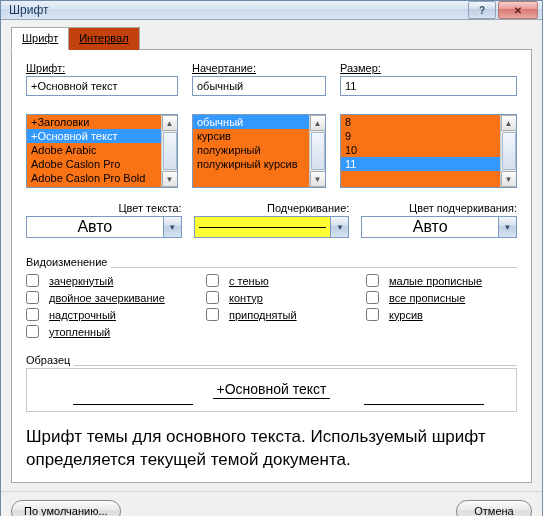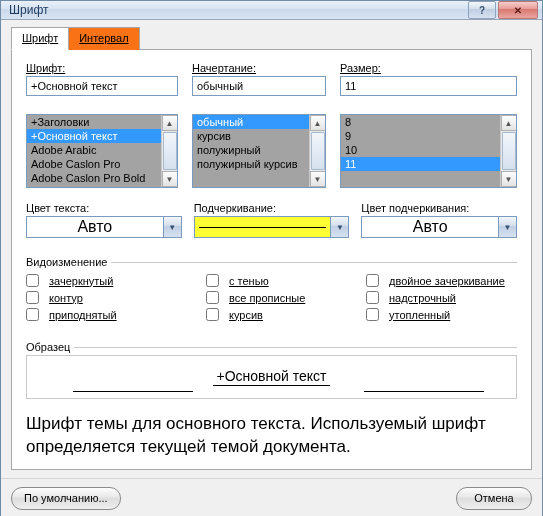--- a/index.html
+++ b/index.html
@@ -63,21 +63,21 @@
   }
   .tabs {
     display: flex;
     position: relative;
     top: 1px;
     z-index: 2;
   }
   .tab {
     padding: 4px 10px 5px 10px;
     border: 1px solid #a7a7a7;
-    background: #f97316;
+    background: #c2410c;
     margin-right: -1px;
     border-bottom: none;
     color: #000;
   }
   .tab.active {
     background: #ffffff;
     border-bottom: 1px solid #ffffff;
     position: relative;
     z-index: 3;
   }
@@ -103,21 +103,21 @@
   .lbl .u { text-decoration: underline; }
   .tinput {
     border: 1px solid #7a9ac0;
     height: 20px;
     padding: 0 4px;
     font-size: 11px;
     background: #fff;
   }
   .listbox {
     border: 1px solid #7a9ac0;
-    background: #a3a3a3;
+    background: #f97316;
     height: 74px;
     overflow: hidden;
     position: relative;
     margin-top: 18px;
   }
   .listbox .items {
     position: absolute;
     left: 0; top: 0;
     right: 16px;
     font-size: 11px;
@@ -144,20 +144,21 @@
   }
   .sbthumb {
     flex:1; margin:1px; width:14px;
     background: linear-gradient(#f2f6fb,#d5e0ee);
     border:1px solid #a6b9cf; border-radius:1px;
   }
   .row2 {
     display: flex;
     gap: 12px;
     margin-top: 8px;
+    text-align: right;
   }
   .row2 .col { flex: 1; }
   .combo {
     display:flex; height:22px;
     border:1px solid #7a9ac0;
     background:#fff;
   }
   .combo .cval { flex:1; display:flex;align-items:center;justify-content:center;font-size:16px; }
   .combo .cbtn {
     width:18px;
@@ -177,21 +178,21 @@
     height:1px;background:#000;
   }
   .group {
     margin-top: 10px;
   }
   .group-label {
     font-size:11px;
     color:#000;
   }
   .group-line {
-    display:flex;align-items:center;
+    display:flex;align-items:flex-end;
     margin-top:2px;
   }
   .group-line::after{
     content:"";flex:1;height:1px;background:#c9c9c9;margin-left:4px;
   }
   .checks {
     display:grid;
     grid-template-columns: 180px 160px 1fr;
     row-gap:4px;
     margin-top:6px;
@@ -359,20 +360,24 @@
           </div>
         <div class="checks">
           <label class="chk">
               <input type="checkbox" style="">
               <span class="u">зачеркнутый</span>
             </label>
           <label class="chk">
               <input type="checkbox" style="">
               <span class="u">с тенью</span>
             </label>
+          <label class="chk">
+              <input type="checkbox" style="">
+              <span class="u">малые прописные</span>
+            </label>
 
           <label class="chk">
               <input type="checkbox" style="">
               <span class="u">двойное зачеркивание</span>
             </label>
           <label class="chk">
               <input type="checkbox" style="">
               <span class="u">контур</span>
             </label>
           <label class="chk">

